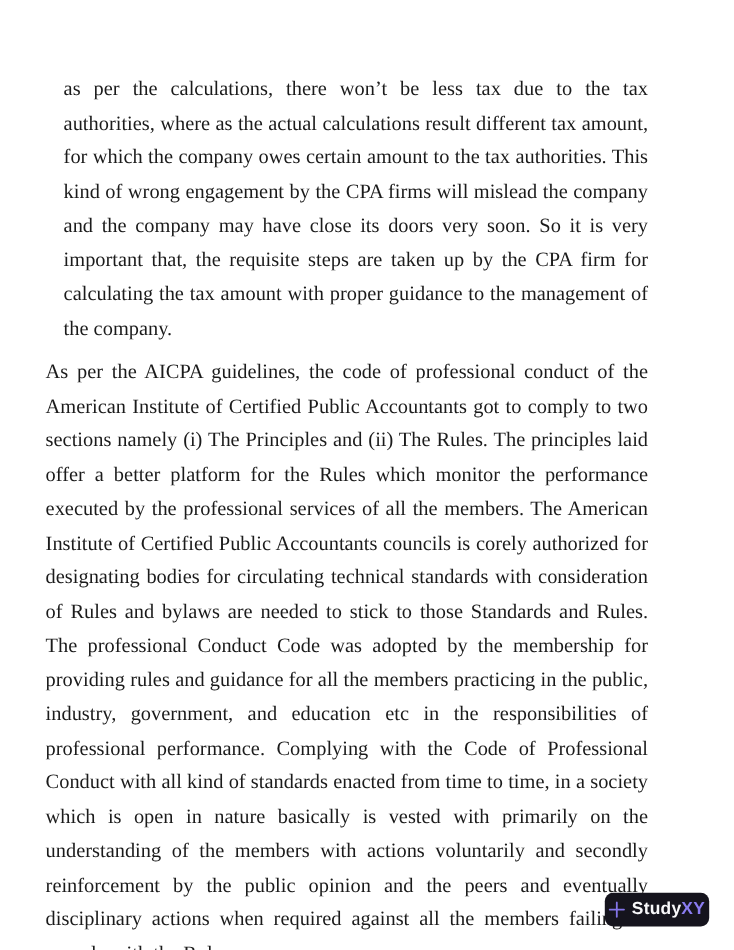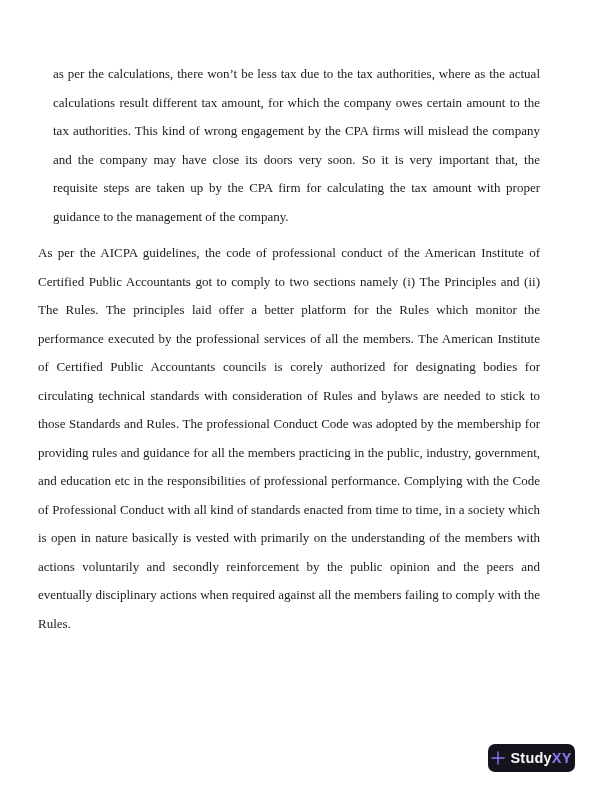--- a/index.html
+++ b/index.html
@@ -17,31 +17,31 @@
     color: var(--text-color, #1b1b1b);
   }
   .content {
     position: absolute;
     left: 38px;
     top: 60px;
     width: 502px;
   }
   .para {
     margin: 0 0 8px 0;
-    font-size: 13px;
+    font-size: 17px;
     line-height: 28.5px;
     text-align: justify;
     text-justify: inter-word;
   }
   .para.indented {
     padding-left: 15px;
   }
   .logo-badge {
     position: absolute;
-    left: 488px;
+    left: 504px;
     top: 744px;
     width: 87px;
     height: 28px;
     background: var(--badge-bg, #15141d);
     border-radius: 7px;
     display: flex;
     align-items: center;
     justify-content: center;
     gap: 5px;
     box-sizing: border-box;

